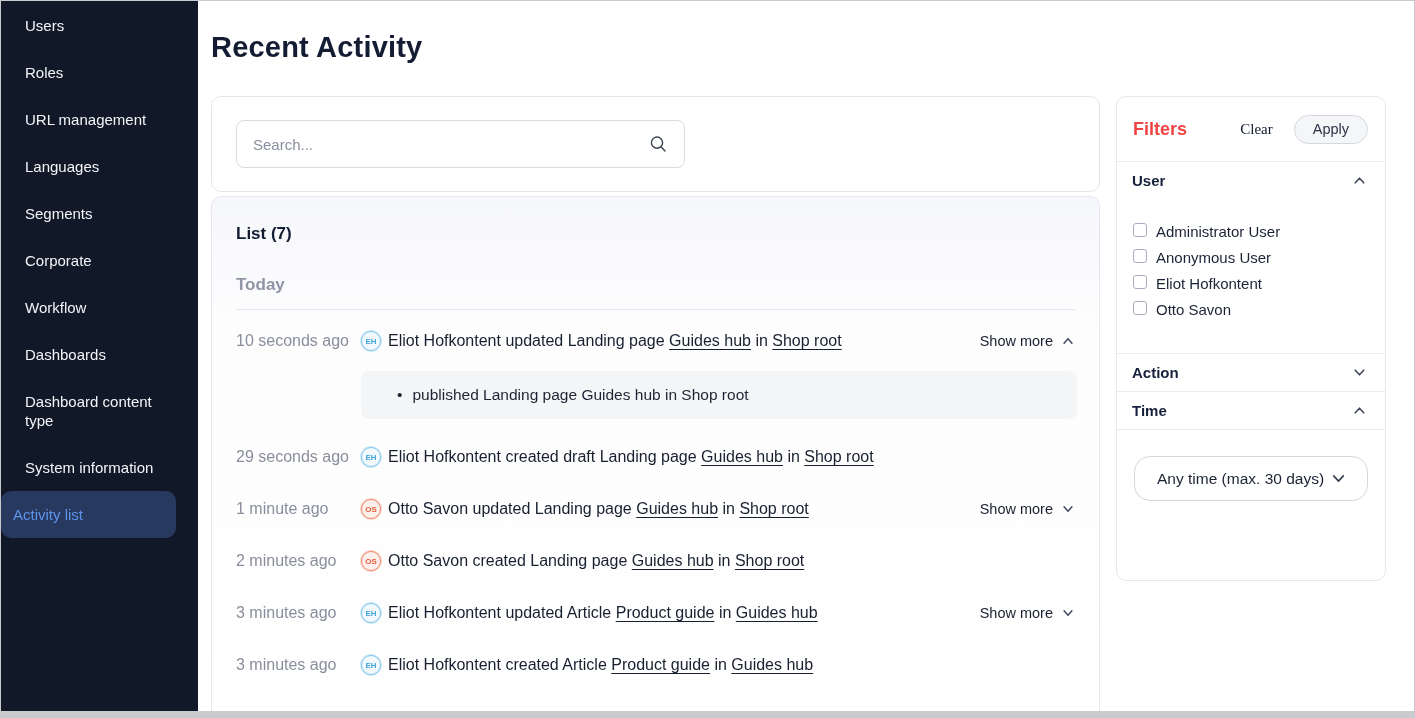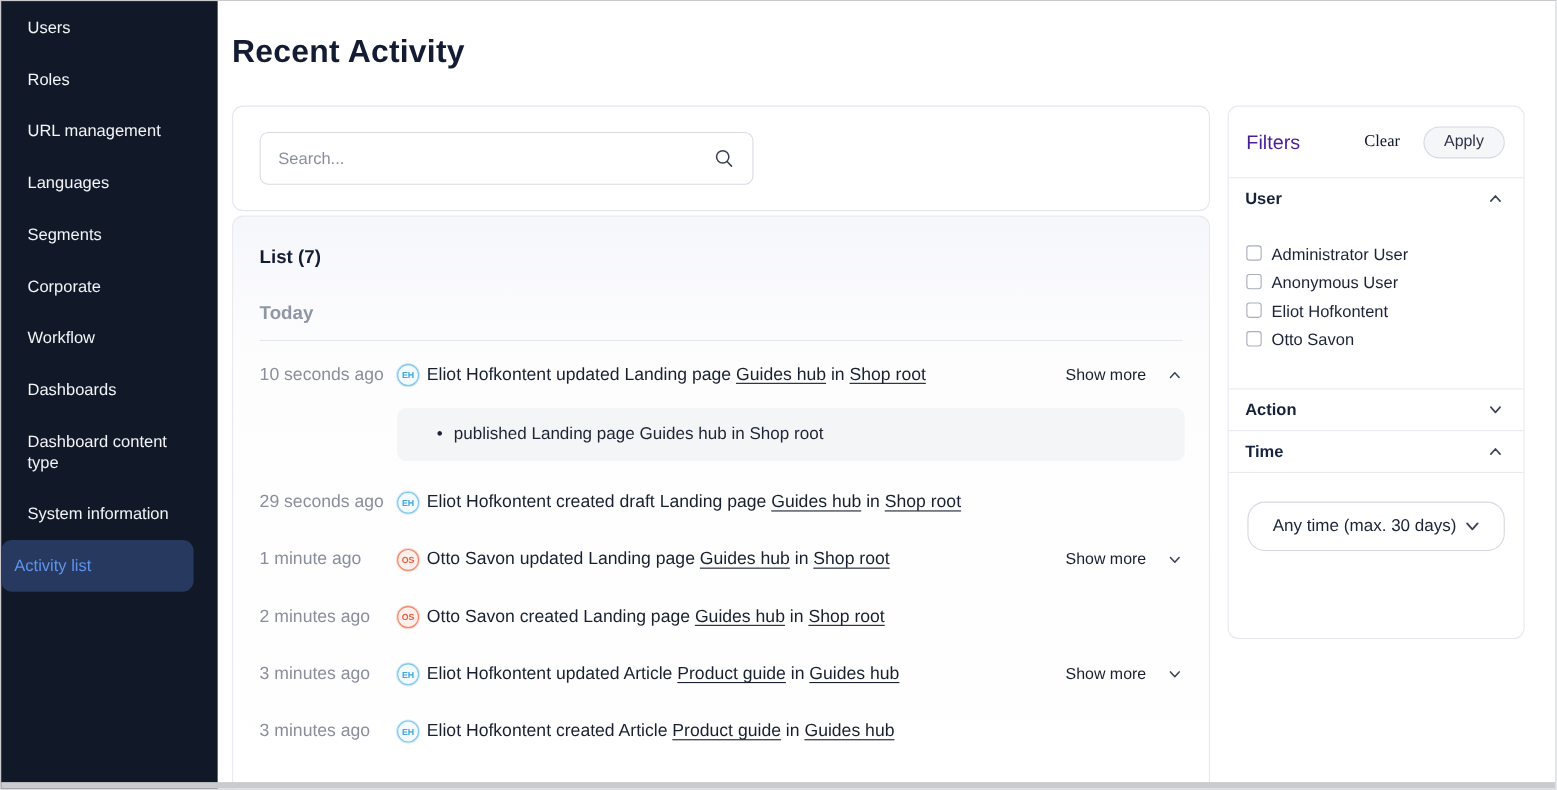--- a/index.html
+++ b/index.html
@@ -59,36 +59,36 @@
   .avatar {
     width:20px; height:20px; border-radius:50%; flex-shrink:0;
     display:flex; align-items:center; justify-content:center;
     font-size:8px; font-weight:700; margin-right:7px;
   }
   .avatar.blue   { border:1px solid #82c5ea; color:#44a5da; background:#f2fafd; box-shadow:0 0 0 1px rgba(130,197,234,.35); }
   .avatar.orange { border:1px solid #f0886c; color:#e75b3a; background:#fdf0ec; box-shadow:0 0 0 1px rgba(240,136,108,.3); }
   .row-text { flex:1; font-size:16px; color:#18202f; line-height:22px; }
   .row-text .link { text-decoration:underline; text-underline-offset:3px; cursor:pointer; }
   .show-more {
-    display:flex; align-items:center; gap:19px; background:none; border:none;
+    display:flex; align-items:center; gap:8px; background:none; border:none;
     font-size:14.5px; color:#18202f; cursor:pointer; margin-left:16px;
     font-family:"Liberation Sans", sans-serif;
     text-align:center;
   }
   .detail-box {
     margin:16px 0 4px 125px; background:#f4f5f7; border-radius:8px;
     padding:15px 20px; font-size:15.5px; color:#1d2433; width:716px;
   }
   .detail-box .bullet { display:inline-block; margin:0 10px 0 16px; }
 
   
   .filters-col { width:270px; flex-shrink:0; }
   .filters-card { border:1px solid #e7e9f0; border-radius:10px; background:#fff; height:485px; }
   .filters-header { display:flex; align-items:center; height:64px; padding:0 17px 0 16px; }
-  .filters-title { font-size:18px; font-weight:400; color:#4c1d95; }
+  .filters-title { font-size:18px; font-weight:700; color:#ef4444; }
   .clear-btn {
     margin-left:auto; margin-right:21px; background:none; border:none;
     font-size:15px; color:#0f172a; cursor:pointer; font-family:Liberation Serif, serif;
   }
   .apply-btn {
     height:29px; padding:0 18px; border-radius:15px; background:#f5f6f8;
     border:1px solid #d5d8e1; font-size:14.5px; color:#2e3347; cursor:pointer;
     font-family:"Liberation Sans", sans-serif;
   }
   .section-header {

